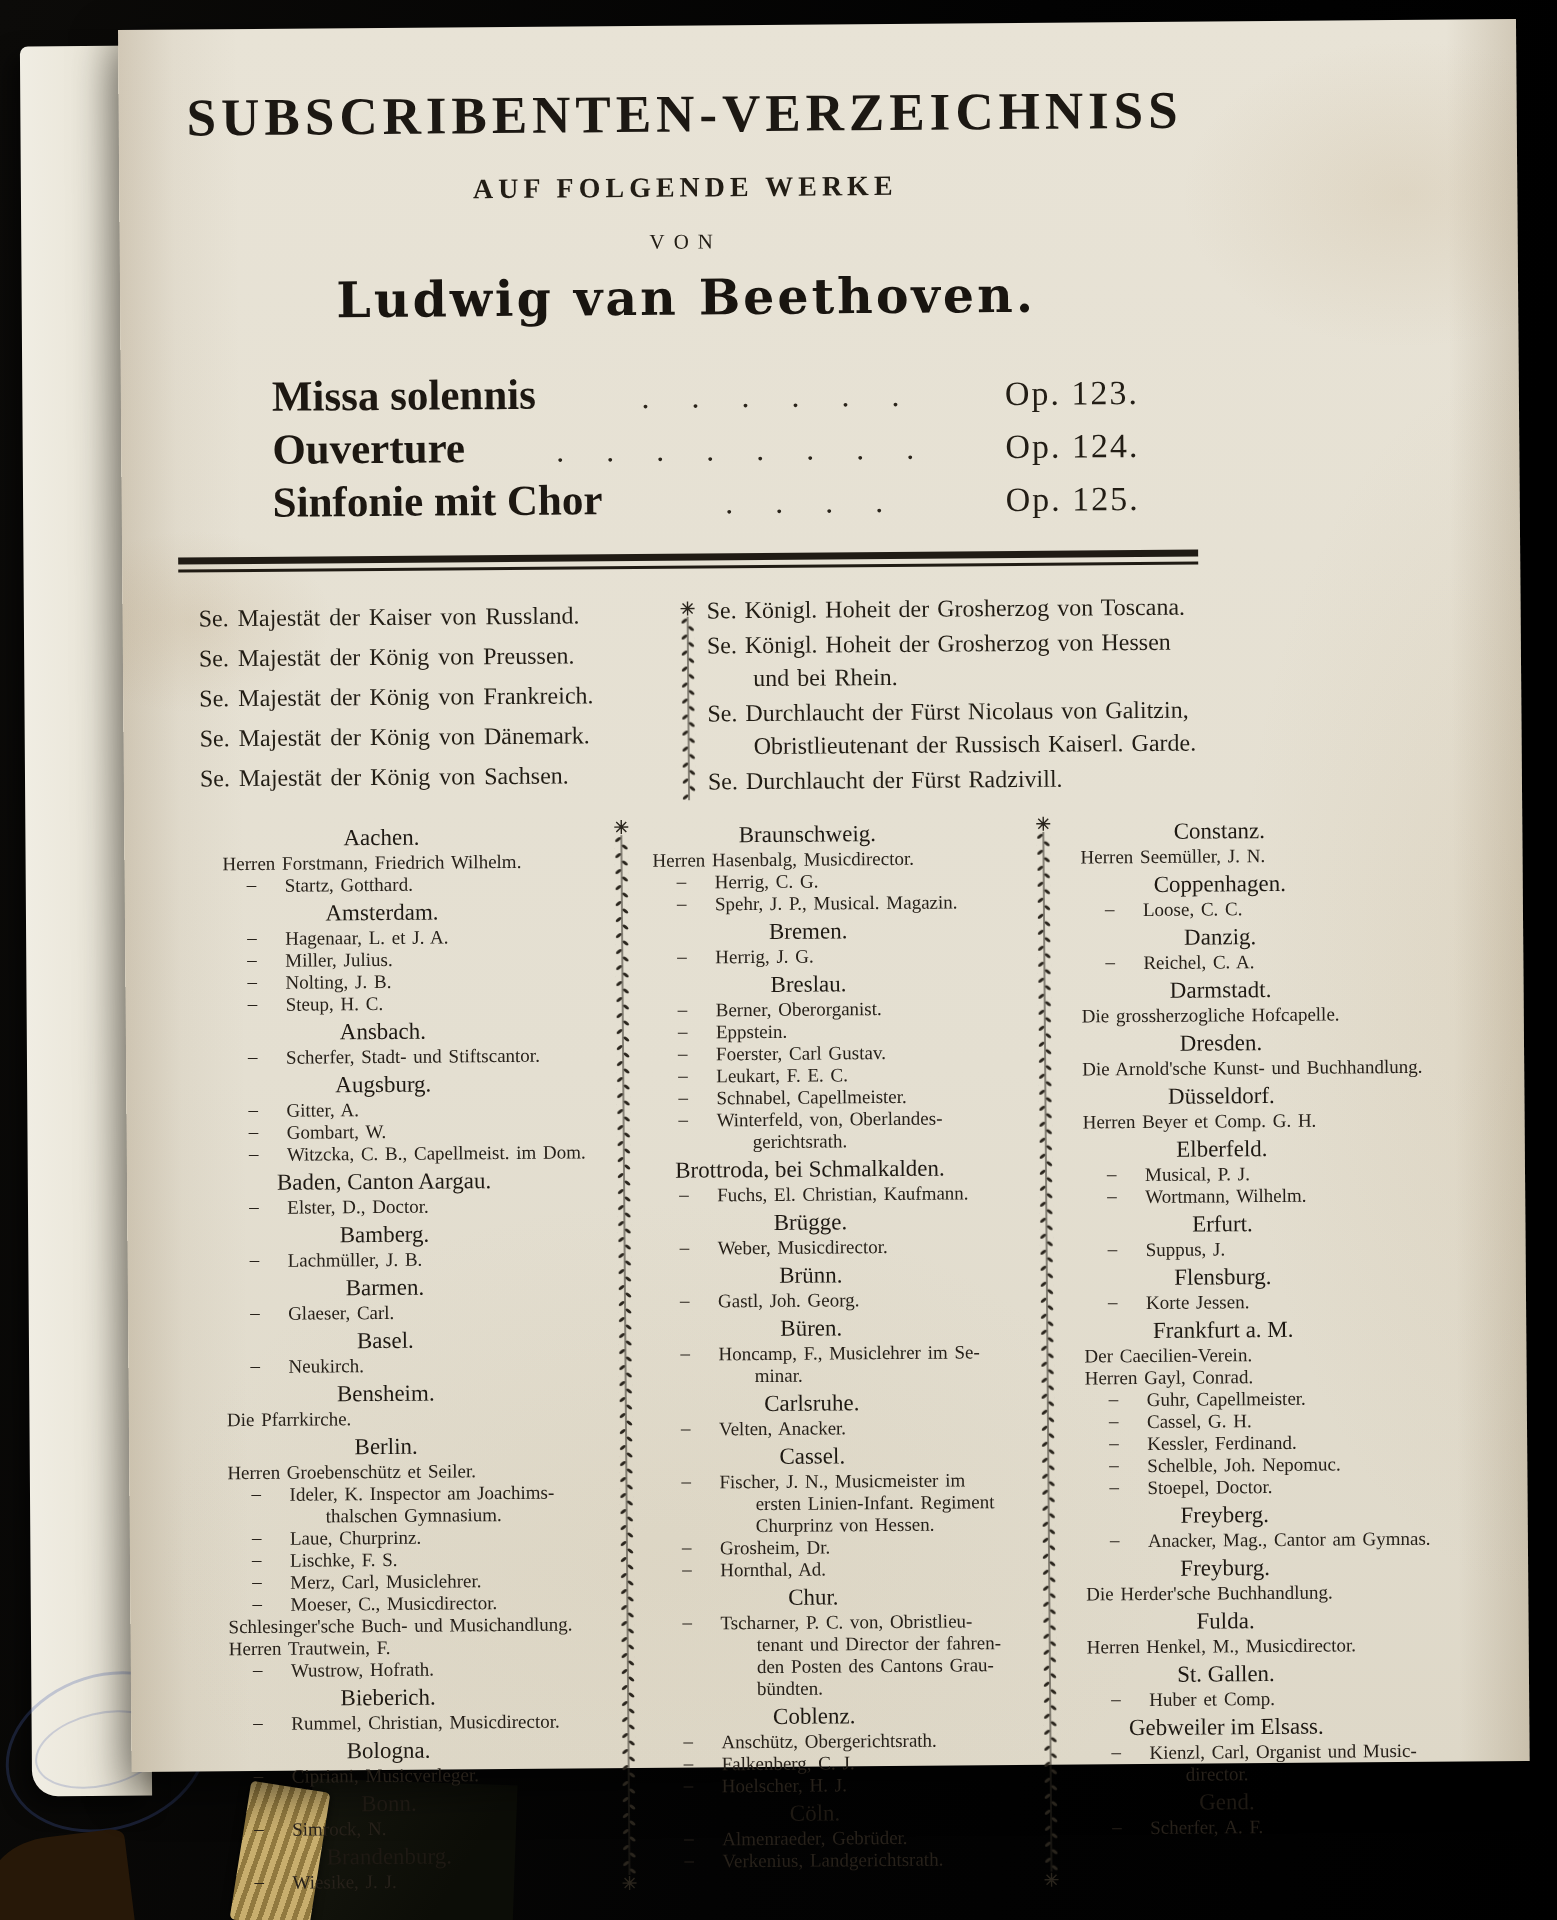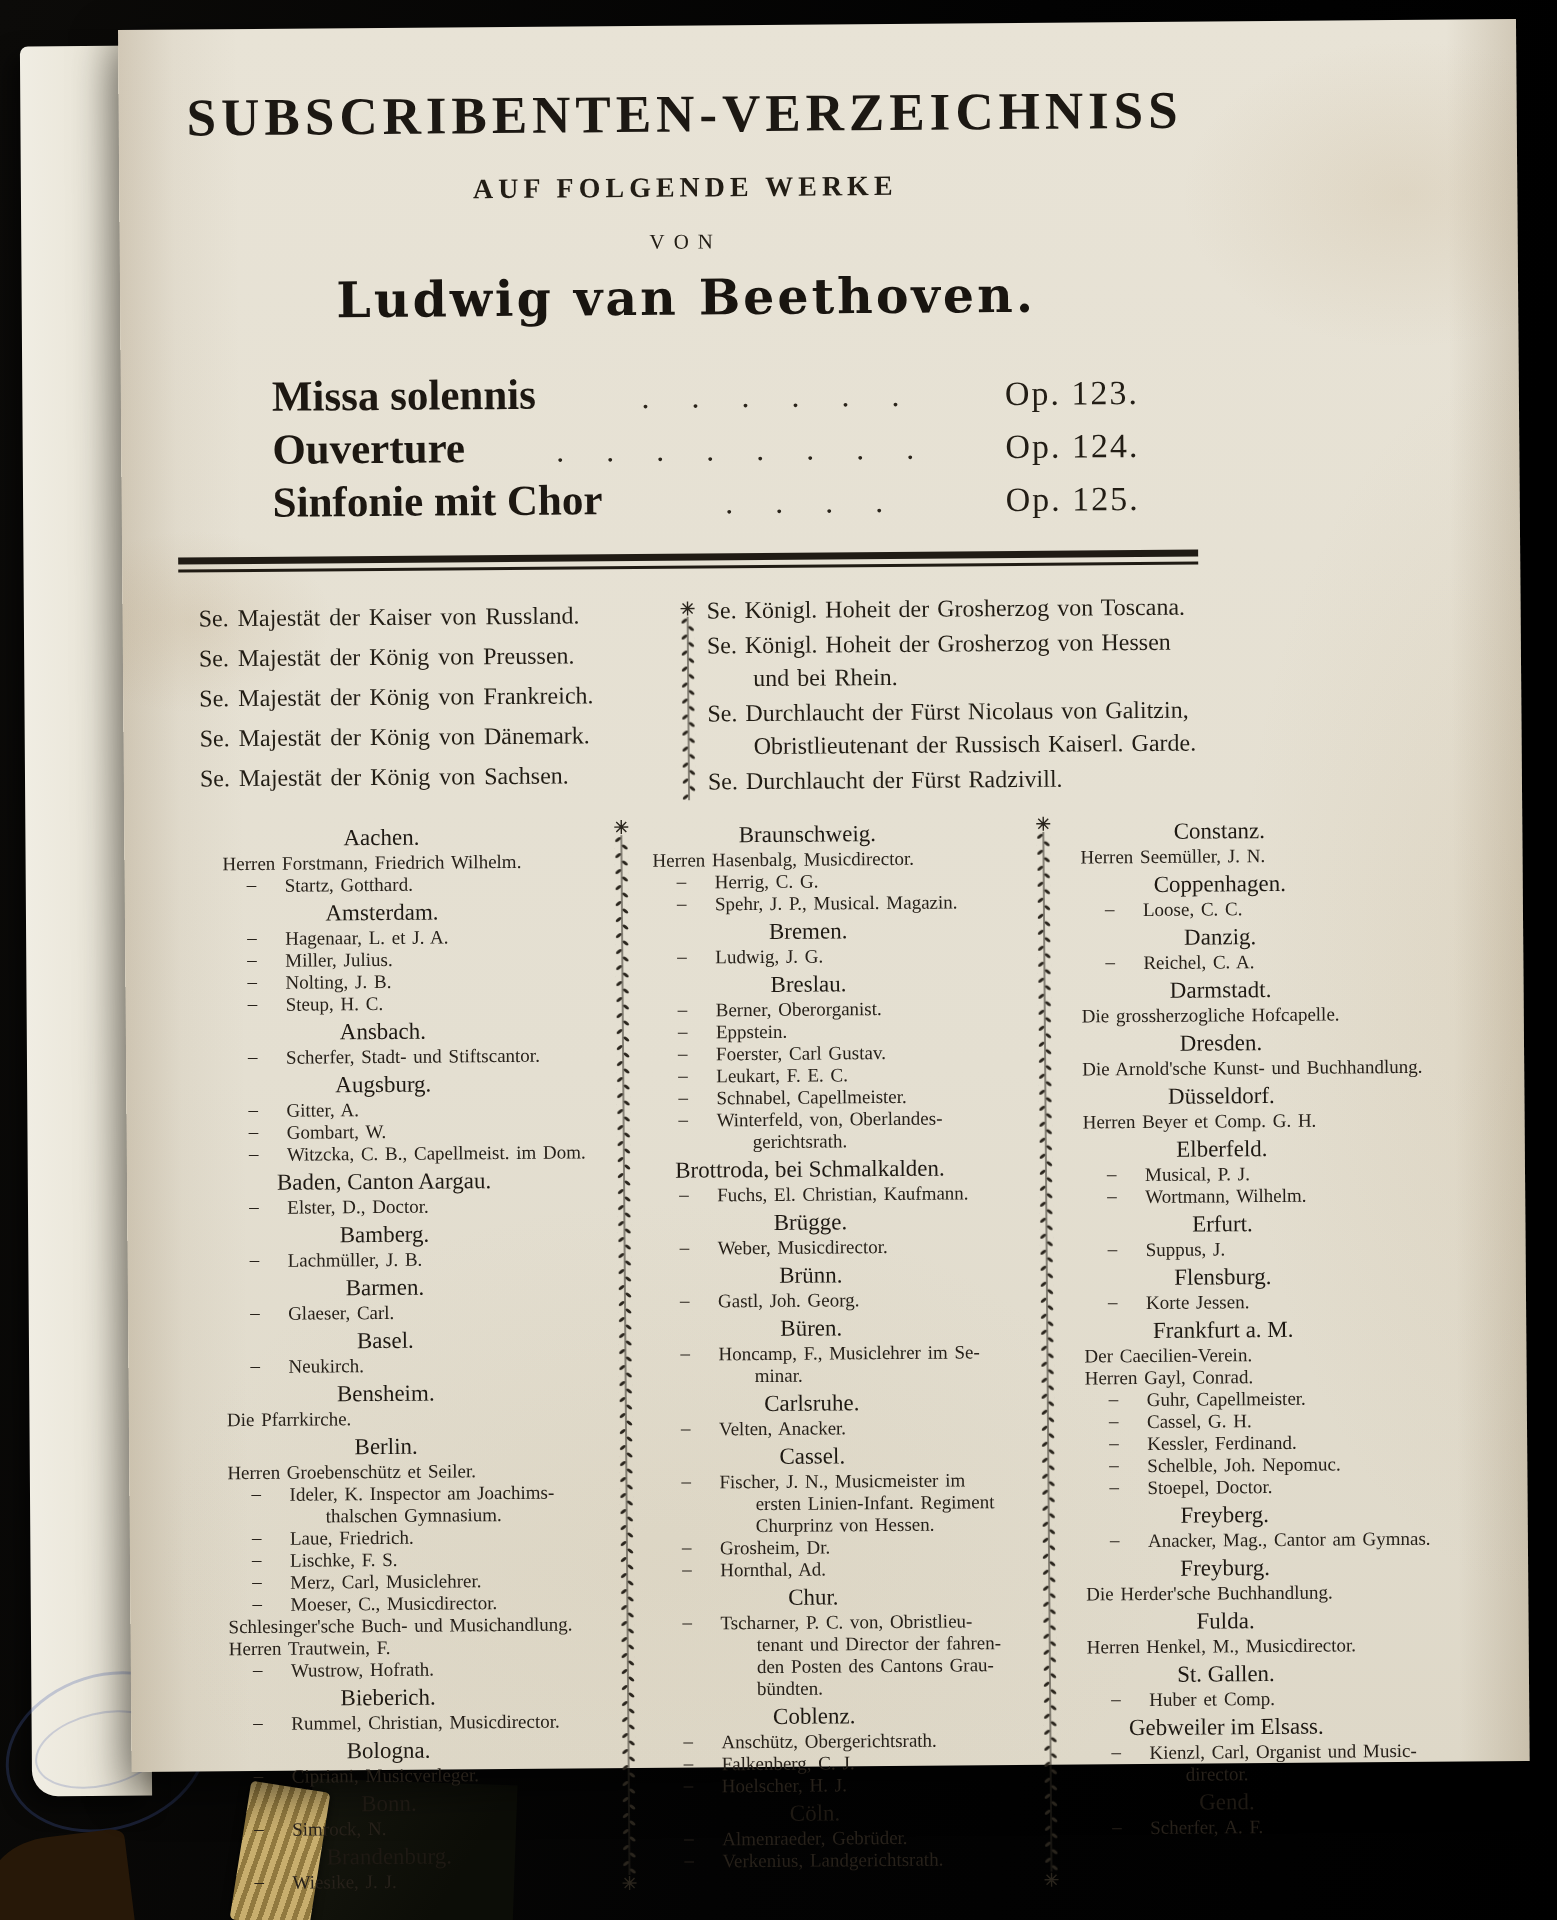--- a/index.html
+++ b/index.html
@@ -197,21 +197,21 @@
             <div class="city">Barmen.</div>
             <div class="line dash"><span class="dashmark">–</span><span>Glaeser, Carl.</span></div>
             <div class="city">Basel.</div>
             <div class="line dash"><span class="dashmark">–</span><span>Neukirch.</span></div>
             <div class="city">Bensheim.</div>
             <div class="line flush">Die Pfarrkirche.</div>
             <div class="city">Berlin.</div>
             <div class="line flush">Herren Groebenschütz et Seiler.</div>
             <div class="line dash"><span class="dashmark">–</span><span>Ideler, K. Inspector am Joachims-</span></div>
             <div class="line cont">thalschen Gymnasium.</div>
-            <div class="line dash"><span class="dashmark">–</span><span>Laue, Friedrich.</span></div>
+            <div class="line dash"><span class="dashmark">–</span><span>Laue, Churprinz.</span></div>
             <div class="line dash"><span class="dashmark">–</span><span>Lischke, F. S.</span></div>
             <div class="line dash"><span class="dashmark">–</span><span>Merz, Carl, Musiclehrer.</span></div>
             <div class="line dash"><span class="dashmark">–</span><span>Moeser, C., Musicdirector.</span></div>
             <div class="line flush">Schlesinger'sche Buch- und Musichandlung.</div>
             <div class="line flush">Herren Trautwein, F.</div>
             <div class="line dash"><span class="dashmark">–</span><span>Wustrow, Hofrath.</span></div>
             <div class="city">Bieberich.</div>
             <div class="line dash"><span class="dashmark">–</span><span>Rummel, Christian, Musicdirector.</span></div>
             <div class="city">Bologna.</div>
             <div class="line dash"><span class="dashmark">–</span><span>Cipriani, Musicverleger.</span></div>
@@ -230,21 +230,21 @@
           <svg class="star-svg" width="16" height="16" viewBox="0 0 16 16">
             <path d="M8 1 V15 M1 8 H15 M3 3 L13 13 M13 3 L3 13" stroke="#2a251d" stroke-width="1.4"></path>
           </svg>
         </div>
         <div class="col col-2">
             <div class="city">Braunschweig.</div>
             <div class="line flush">Herren Hasenbalg, Musicdirector.</div>
             <div class="line dash"><span class="dashmark">–</span><span>Herrig, C. G.</span></div>
             <div class="line dash"><span class="dashmark">–</span><span>Spehr, J. P., Musical. Magazin.</span></div>
             <div class="city">Bremen.</div>
-            <div class="line dash"><span class="dashmark">–</span><span>Ludwig, J. G.</span></div>
+            <div class="line dash"><span class="dashmark">–</span><span>Herrig, J. G.</span></div>
             <div class="city">Breslau.</div>
             <div class="line dash"><span class="dashmark">–</span><span>Berner, Oberorganist.</span></div>
             <div class="line dash"><span class="dashmark">–</span><span>Eppstein.</span></div>
             <div class="line dash"><span class="dashmark">–</span><span>Foerster, Carl Gustav.</span></div>
             <div class="line dash"><span class="dashmark">–</span><span>Leukart, F. E. C.</span></div>
             <div class="line dash"><span class="dashmark">–</span><span>Schnabel, Capellmeister.</span></div>
             <div class="line dash"><span class="dashmark">–</span><span>Winterfeld, von, Oberlandes-</span></div>
             <div class="line cont">gerichtsrath.</div>
             <div class="city">Brottroda, bei Schmalkalden.</div>
             <div class="line dash"><span class="dashmark">–</span><span>Fuchs, El. Christian, Kaufmann.</span></div>

